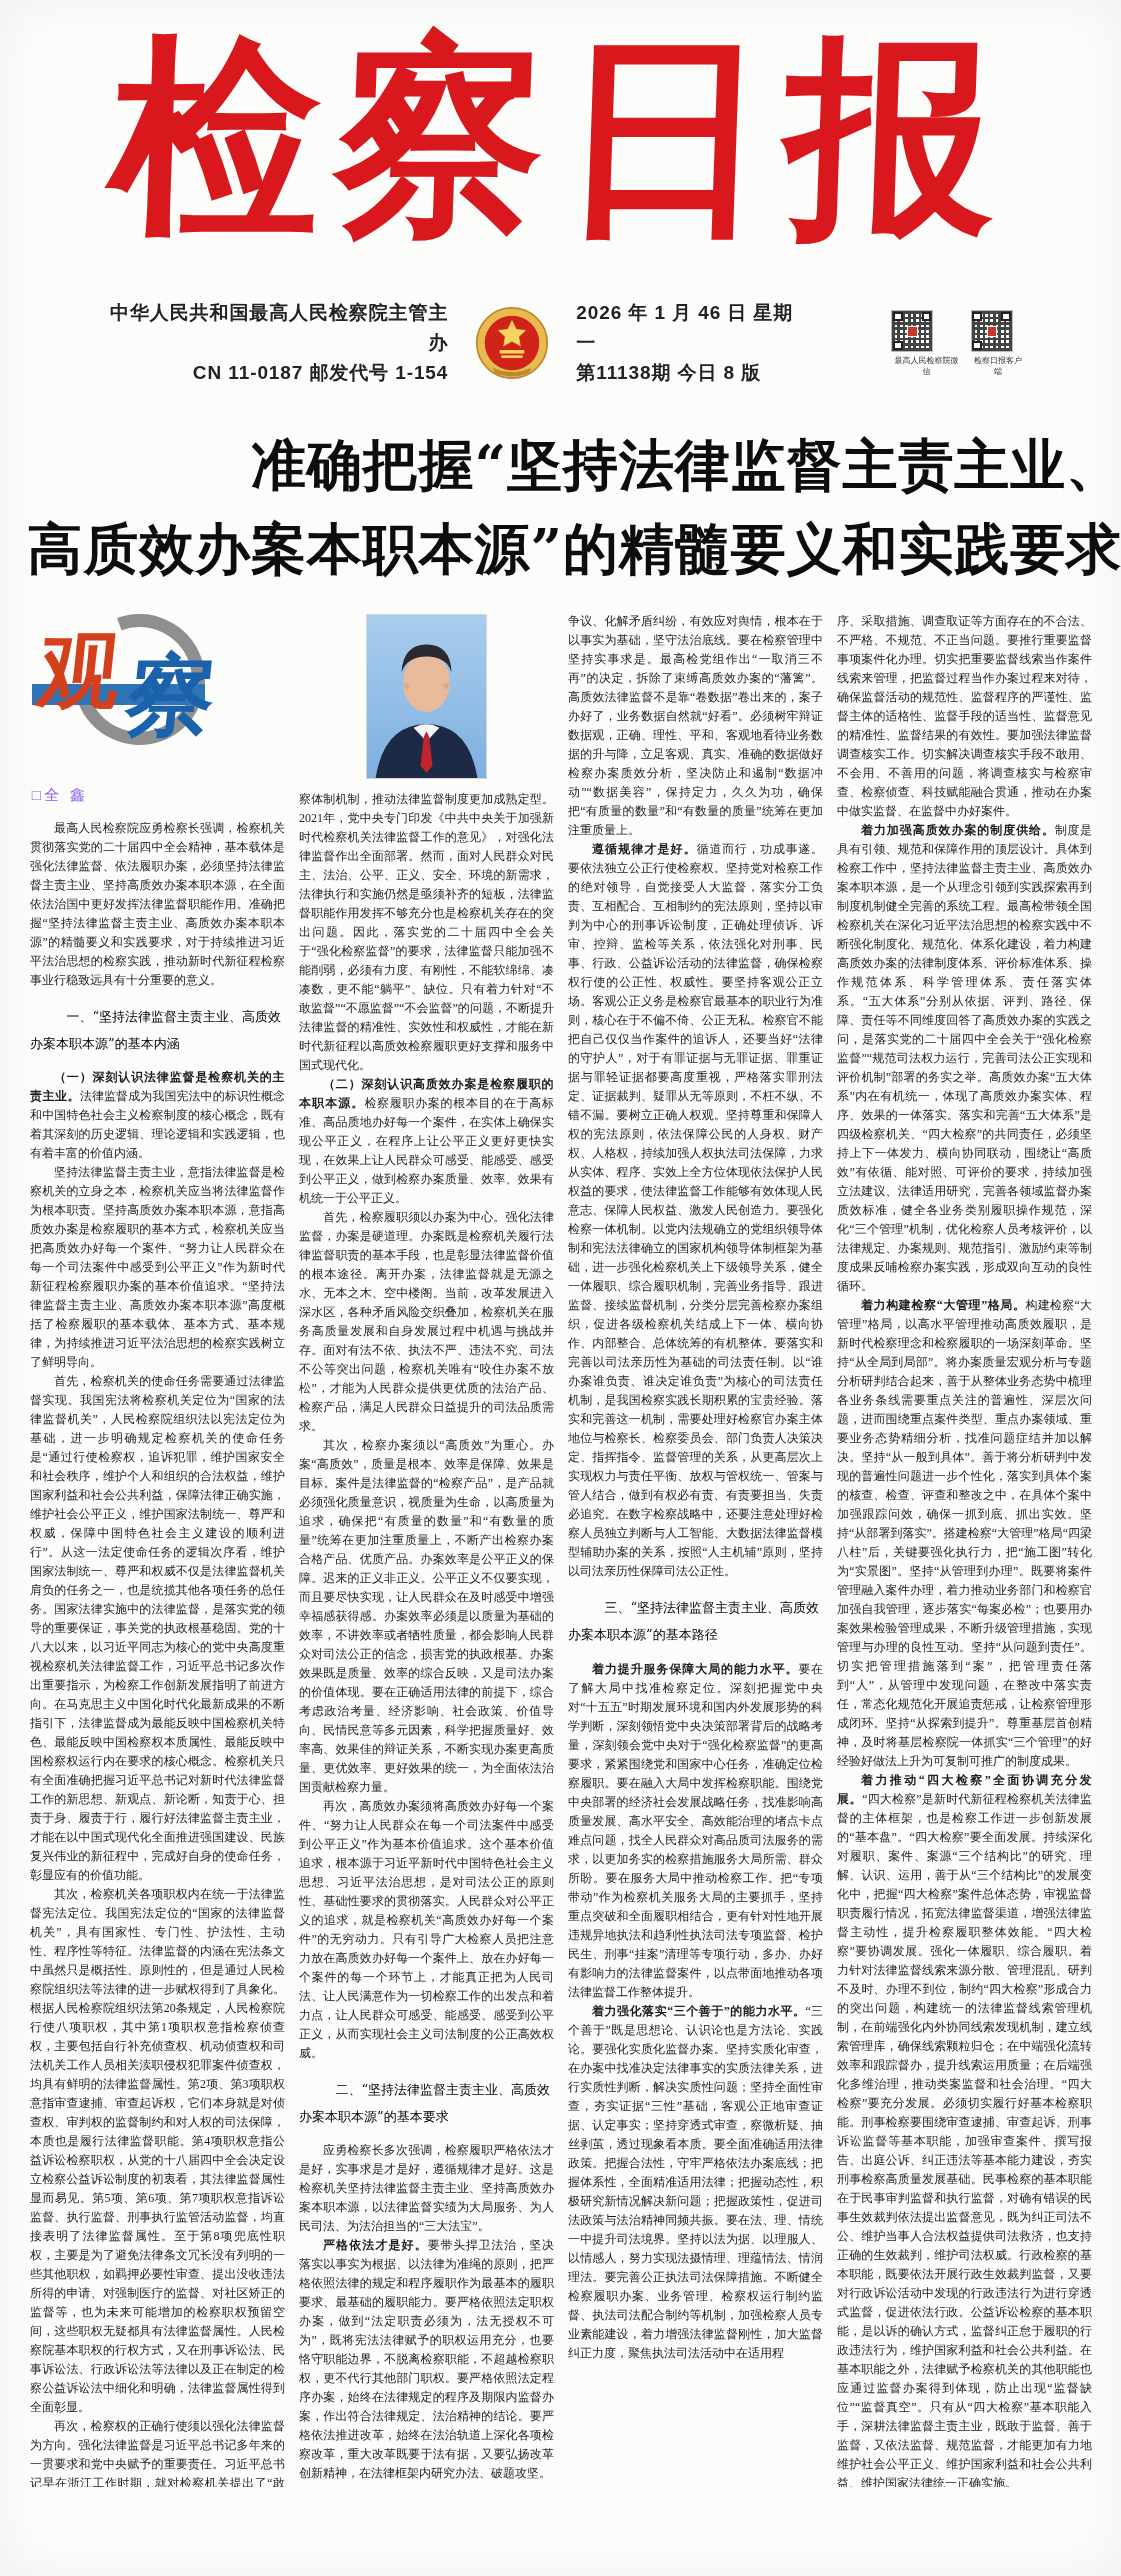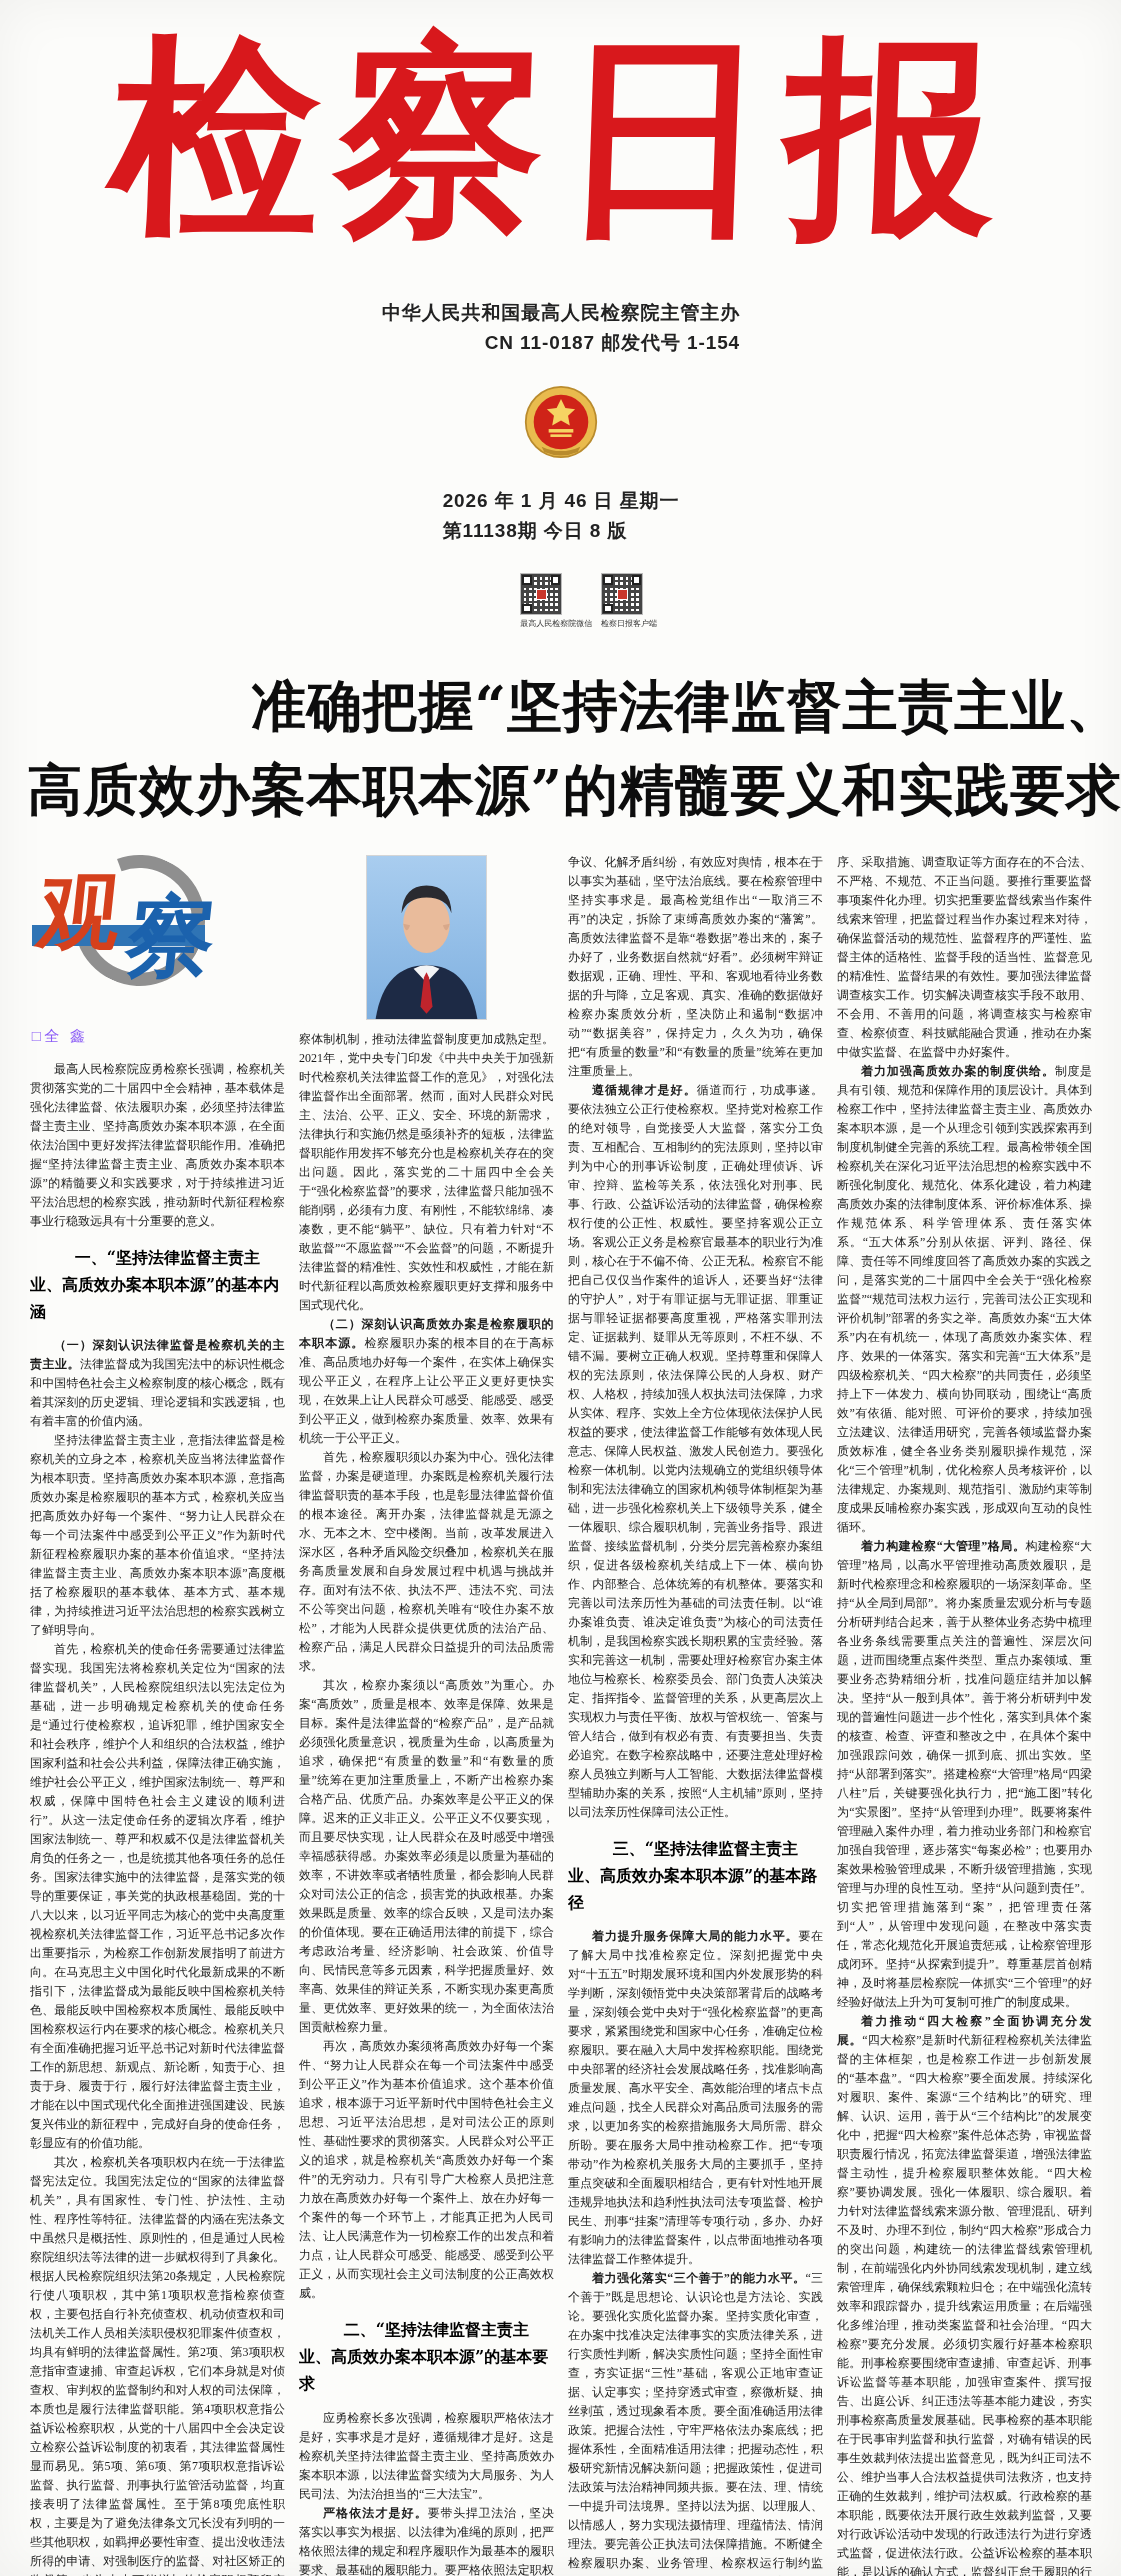--- a/index.html
+++ b/index.html
@@ -10,21 +10,21 @@
 
   
   .masthead { text-align:center; padding-top:5.3px; }
   .masthead-title { font-size:209px; line-height:263px; font-weight:900; color:#d8181c;
        letter-spacing:16px; font-family:"DejaVu Serif", serif;
        transform:scaleY(1.02) skewX(-2deg); display:inline-block; }
   .masthead-en { margin-top:5.3px; font-size:26px; font-weight:700; color:#da2a2a;
        letter-spacing:14px; font-family:"Liberation Sans", sans-serif; }
 
   .info-row { margin:30px auto 0; width:929px; display:flex; align-items:center; justify-content:center; gap:27px;
-       font-family:"Liberation Sans", sans-serif; color:#222;flex-direction:column; }
+       font-family:"Liberation Sans", sans-serif; color:#222; }
   .pub-info { text-align:right; font-size:19px; font-weight:700; line-height:30px; letter-spacing:0.9px; }
   .emblem { width:74px; height:74px; flex:0 0 auto; }
   .date-info { text-align:left; font-size:19px; font-weight:700; line-height:30px; letter-spacing:0.9px; }
   .qr-group { display:flex; gap:8.8px; margin-left:12.3px;padding-left:43px; }
   .qr-wrap { text-align:center; }
   .qr { width:42px; height:42px; position:relative; background:#fff; border:0.9px solid #bbb;
         background-image:
           repeating-linear-gradient(0deg,#444 0 2.6px,transparent 2.6px 5.3px),
           repeating-linear-gradient(90deg,#444 0 2.6px,transparent 2.6px 5.3px);
         background-size:100% 100%; }
@@ -38,21 +38,21 @@
        font-family:"DejaVu Serif", serif; }
   .headline div { font-size:55px; line-height:84px; letter-spacing:0.9px; }
 
   
   .article { display:flex; gap:14px; padding:0 30px; margin-top:21px; height:1875px; overflow:hidden; }
   .col { flex:1 1 0; overflow:hidden; color:#1d1d1d; }
   .para { font-size:12px; line-height:19px; text-align:justify; text-indent:2em;
           font-family:Liberation Serif, serif; }
   .para.noindent { text-indent:0; }
   .para b { font-weight:900; letter-spacing:0.4px; }
-  .sec-head { font-size:16px; font-weight:700; line-height:27px; margin:13px 0 11.4px; text-indent:2.8em;
+  .sec-head { font-size:13px; font-weight:400; line-height:27px; margin:13px 0 11.4px; text-indent:2.8em;
           color:#000; font-family:"DejaVu Serif", serif; }
 
   
   .obs-logo { position:relative; width:189px; height:156px; margin:1.8px 0 16px 1.8px; }
   .obs-ring { position:absolute; left:42px; top:0; width:131px; height:131px; border-radius:50%;
        border:13px solid #8f8f8f; border-left-color:transparent; transform:rotate(25deg);
        box-shadow:inset 0 0 0 1.8px rgba(255,255,255,.4); }
   .obs-bar { position:absolute; left:0; top:70px; width:173px; height:21px; background:#2f74b5; }
   .obs-c1 { position:absolute; left:7px; top:16px; font-size:81px; line-height:81px; font-weight:900;
        color:#d5401c; transform:skewX(-6deg); font-family:"DejaVu Serif", serif; }

